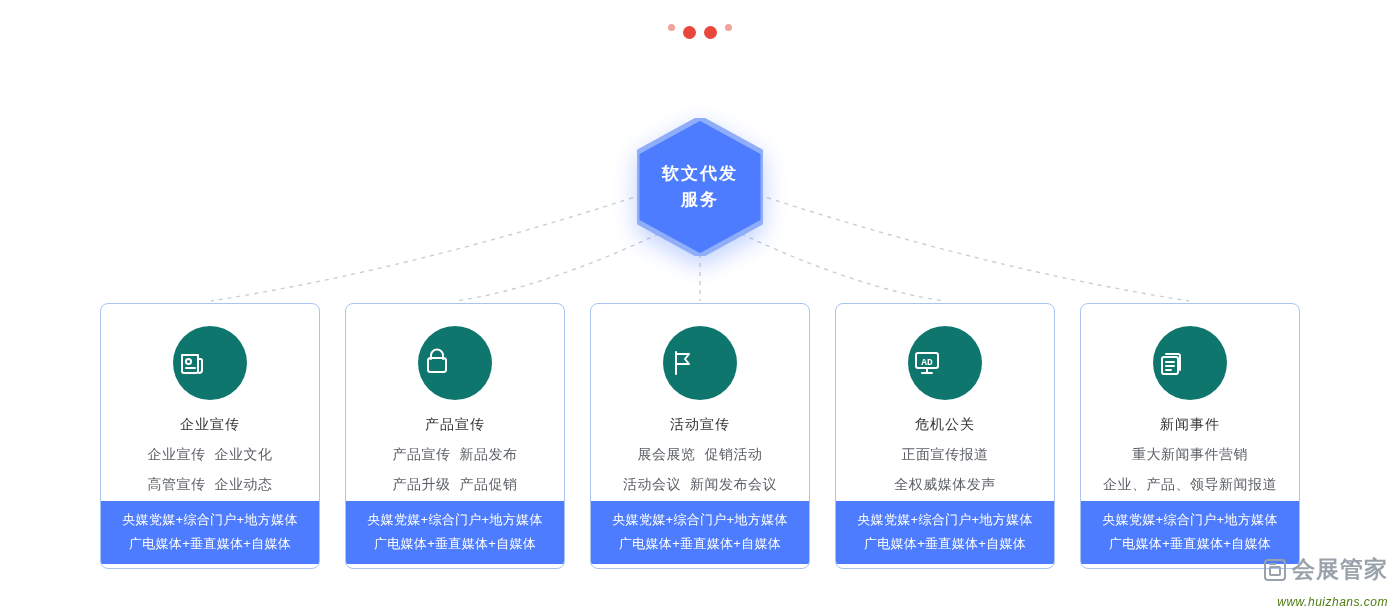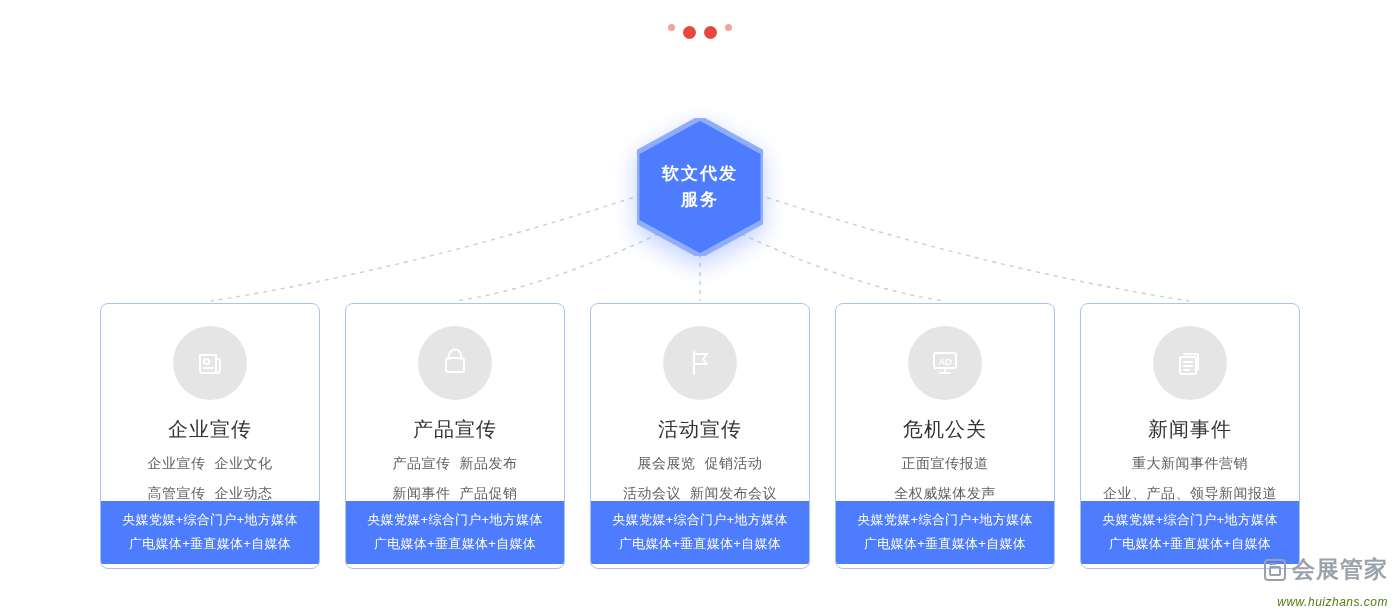--- a/index.html
+++ b/index.html
@@ -53,28 +53,29 @@
     width: 220px; height: 266px;
     background: #ffffff;
     border: 1px solid #a9c4f3;
     border-radius: 8px;
     display: flex; flex-direction: column; align-items: center;
     position: relative;
     overflow: hidden;
   }
   .icon-circle {
     width: 74px; height: 74px; border-radius: 50%;
-    background: #e5e5e5;
-    display: flex; align-items: center; justify-content: center;
+    background: #0f766e;
+    display: flex; align-items: center; justify-content: flex-start;
     margin-top: 22px;
     flex: none;
+    font-family: Liberation Mono, monospace;
   }
   .card-title {
     margin-top: 16px;
-    font-size: 20px; color: #333333; font-weight: 500;
+    font-size: 14px; color: #333333; font-weight: 500;
     letter-spacing: 1px;
   }
   .card-desc {
     margin-top: 12px;
     font-size: 14px; color: #5c6066;
     white-space: pre-wrap;
     letter-spacing: 0.5px;
     text-align: right;
   }
   .card-footer {
@@ -153,21 +154,21 @@
 
   <div class="card">
     <div class="icon-circle">
       <svg class="icon" width="38" height="38" viewBox="0 0 38 38">
         <path d="M13 15v-3.5a6 6 0 0 1 12 0V15"></path>
         <rect x="10" y="14" width="18" height="14" rx="2.5"></rect>
       </svg>
     </div>
     <div class="card-title">产品宣传</div>
     <div class="card-desc">产品宣传  新品发布</div>
-    <div class="card-desc">新闻事件  产品促销</div>
+    <div class="card-desc">产品升级  产品促销</div>
     <div class="card-footer">
       <div>央媒党媒+综合门户+地方媒体</div>
       <div>广电媒体+垂直媒体+自媒体</div>
     </div>
   </div>
 
   <div class="card">
     <div class="icon-circle">
       <svg class="icon" width="38" height="38" viewBox="0 0 38 38">
         <path d="M13 8v22"></path>

